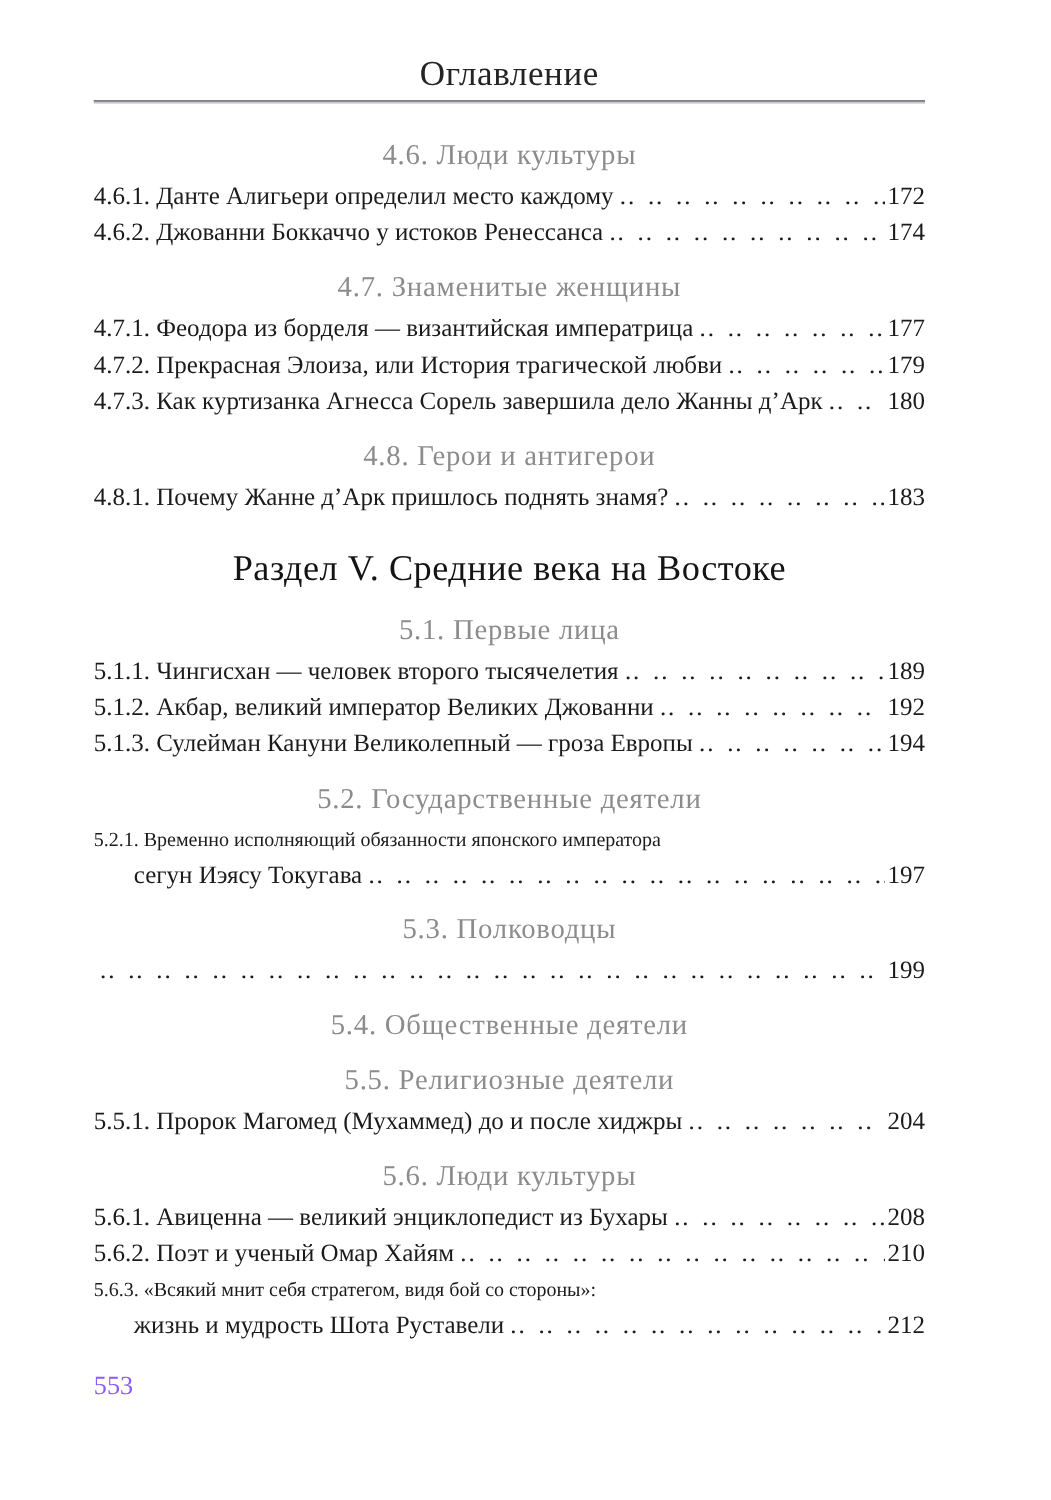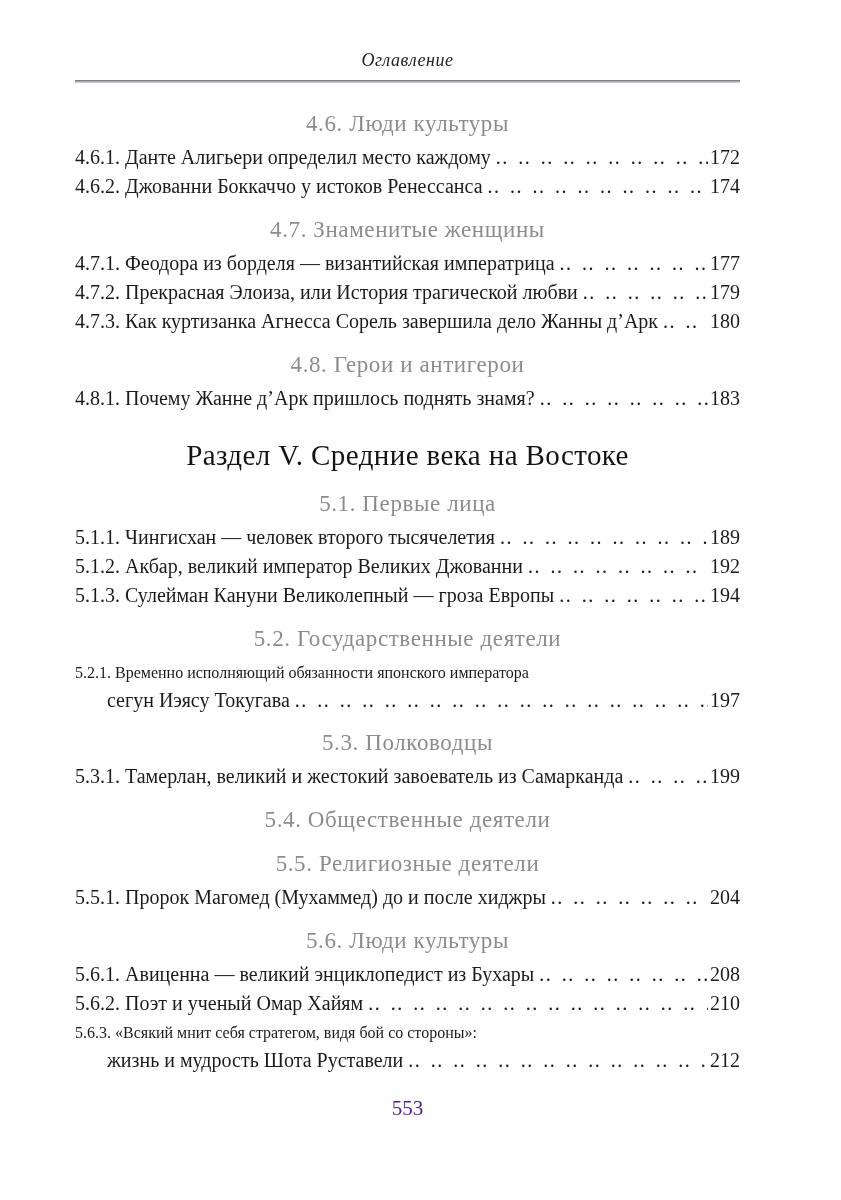--- a/index.html
+++ b/index.html
@@ -7,22 +7,21 @@
   .page{
     box-sizing:border-box;
     width:841px;height:1200px;
     padding:48px 101px 0 75px;
     font-family:"Liberation Serif", serif;
     color:#1b1b1b;
     background:#ffffff;
   }
   .running-header{
     text-align:center;
-    font-style:italic;
-    font-size:18px;
+    font-size:28px;
     letter-spacing:.5px;
     color:#242424;
     line-height:24px;
   }
   .header-rule{
     height:3px;
     margin-top:8px;
     background:linear-gradient(to bottom,#7d7d85 0%,#8a8a92 45%,#c3c3ca 55%,#d2d2d7 100%);
   }
   .toc{margin-top:26px;}
@@ -72,24 +71,24 @@
   }
   .line2{
     display:flex;
     align-items:center;
     padding-left:32px;
     font-size:20px;
     line-height:27px;
   }
   .entry-page{white-space:nowrap;}
   .folio{
-    text-align:center;
+    text-align:left;
     font-size:21px;
     margin-top:22px;
-    color:#4c1d95;
+    color:#8b5cf6;
   }
 </style>
 </head>
 <body>
 
 <div class="page">
 
   <div class="running-header">Оглавление</div>
   <div class="header-rule"></div>
 
@@ -161,21 +160,20 @@
       <div class="line2">
         <span class="entry-text">сегун Иэясу Токугава</span>
         <span class="leader"></span>
         <span class="entry-page">197</span>
       </div>
     </div>
 
     <div class="section-heading">5.3. Полководцы</div>
 
     <div class="entry">
-      <span class="entry-text"><span class="entry-label">5.3.1.</span> <span>Тамерлан, великий и жестокий завоеватель из Самарканда</span></span>
       <span class="leader"></span>
       <span class="entry-page">199</span>
     </div>
 
     <div class="section-heading">5.4. Общественные деятели</div>
 
 
     <div class="section-heading">5.5. Религиозные деятели</div>
 
     <div class="entry">

